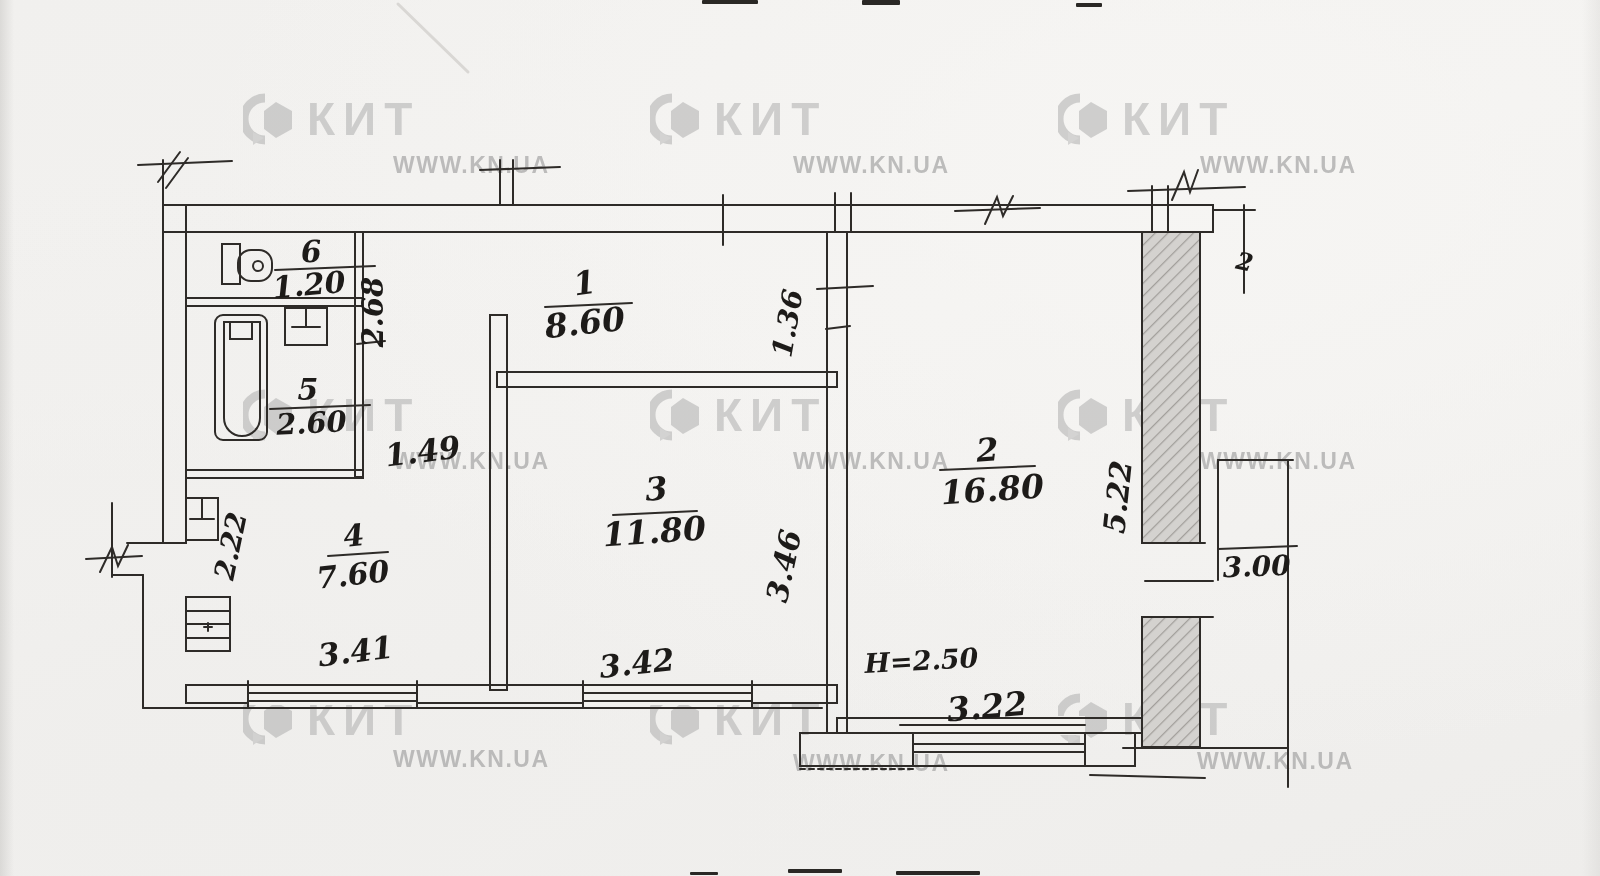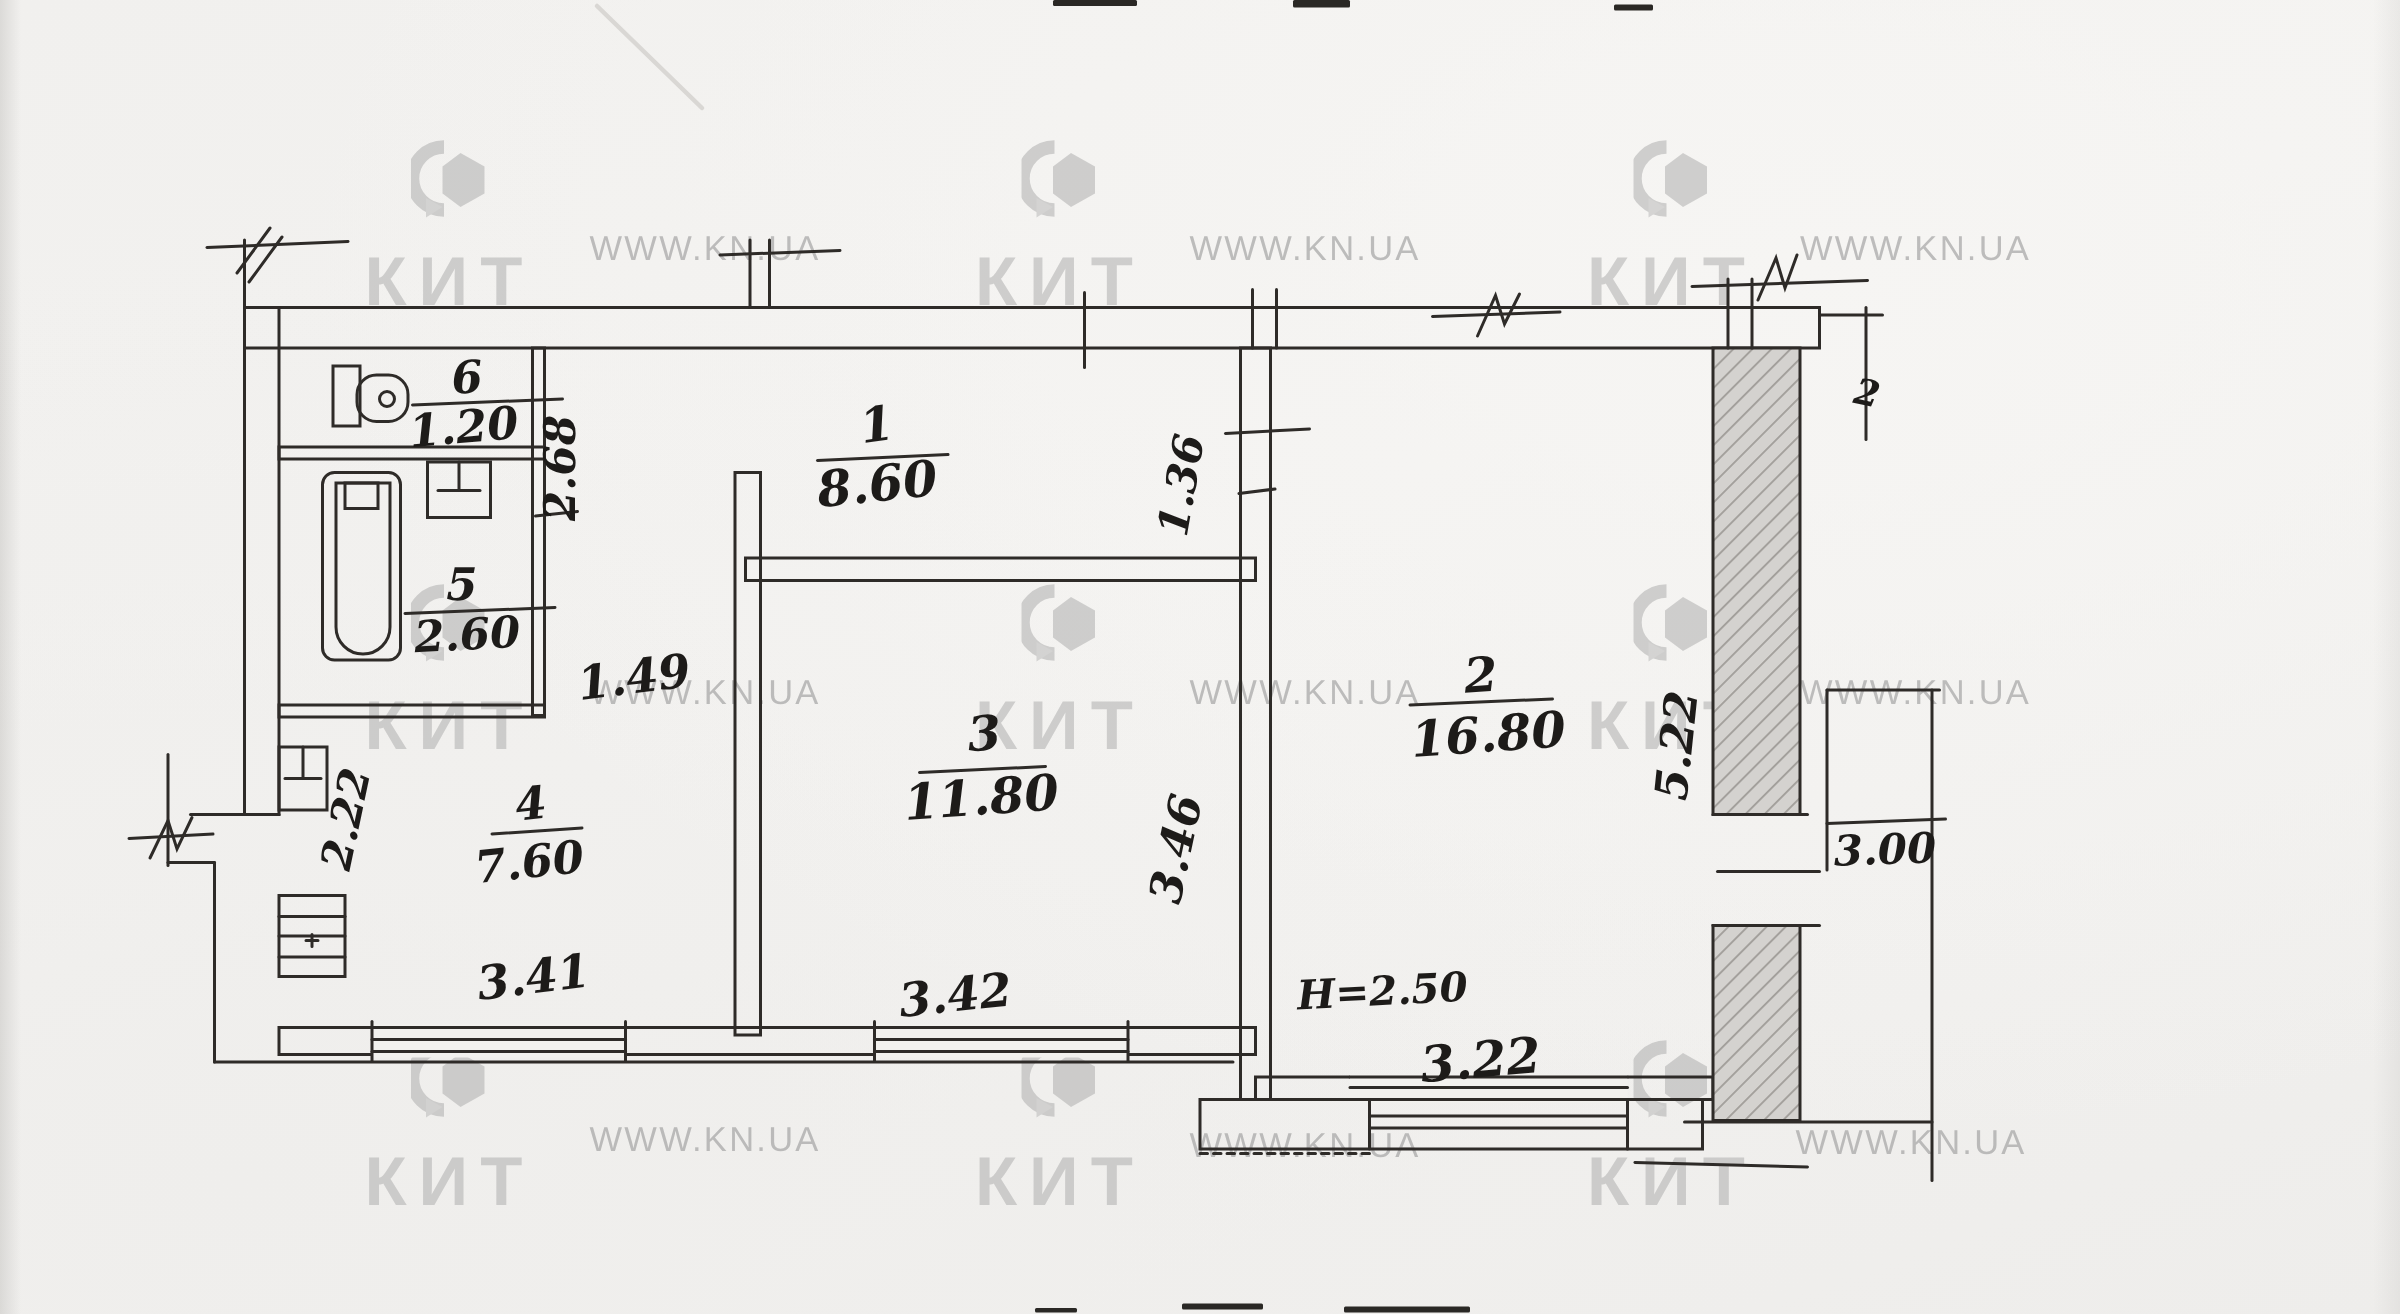--- a/index.html
+++ b/index.html
@@ -17,27 +17,27 @@
   }
   .page::after{
     content:"";position:absolute;right:0;top:0;width:18px;height:100%;
     background:linear-gradient(270deg,rgba(150,148,144,.12),rgba(150,148,144,0));
   }
   svg text{user-select:none;}
   .hand{
     font-family:"DejaVu Serif", serif;
     font-style:italic;font-weight:bold;fill:#1d1b19;
   }
-  .wm-logo{position:absolute;display:flex;align-items:center;gap:12px;opacity:.5;flex-direction:column;}
+  .wm-logo{position:absolute;display:flex;align-items:flex-start;gap:12px;opacity:.5;}
   .wm-logo .kit-text{
     font-family:"Liberation Sans", sans-serif;font-weight:bold;
     font-size:46px;letter-spacing:8px;color:#a9a9a9;
   }
   .wm-url{
-    position:absolute;font-family:"Liberation Sans", sans-serif;font-weight:normal;
+    position:absolute;font-family:"Liberation Sans", sans-serif;font-weight:bold;
     font-size:23px;letter-spacing:1.5px;color:#9f9f9f;opacity:.65;
   }
   .speck{position:absolute;background:#2a2825;border-radius:1px;}
 </style>
 </head>
 <body>
 
 <div class="page">
 
   <div class="wm-logo" style="left:243px;top:92px;">

